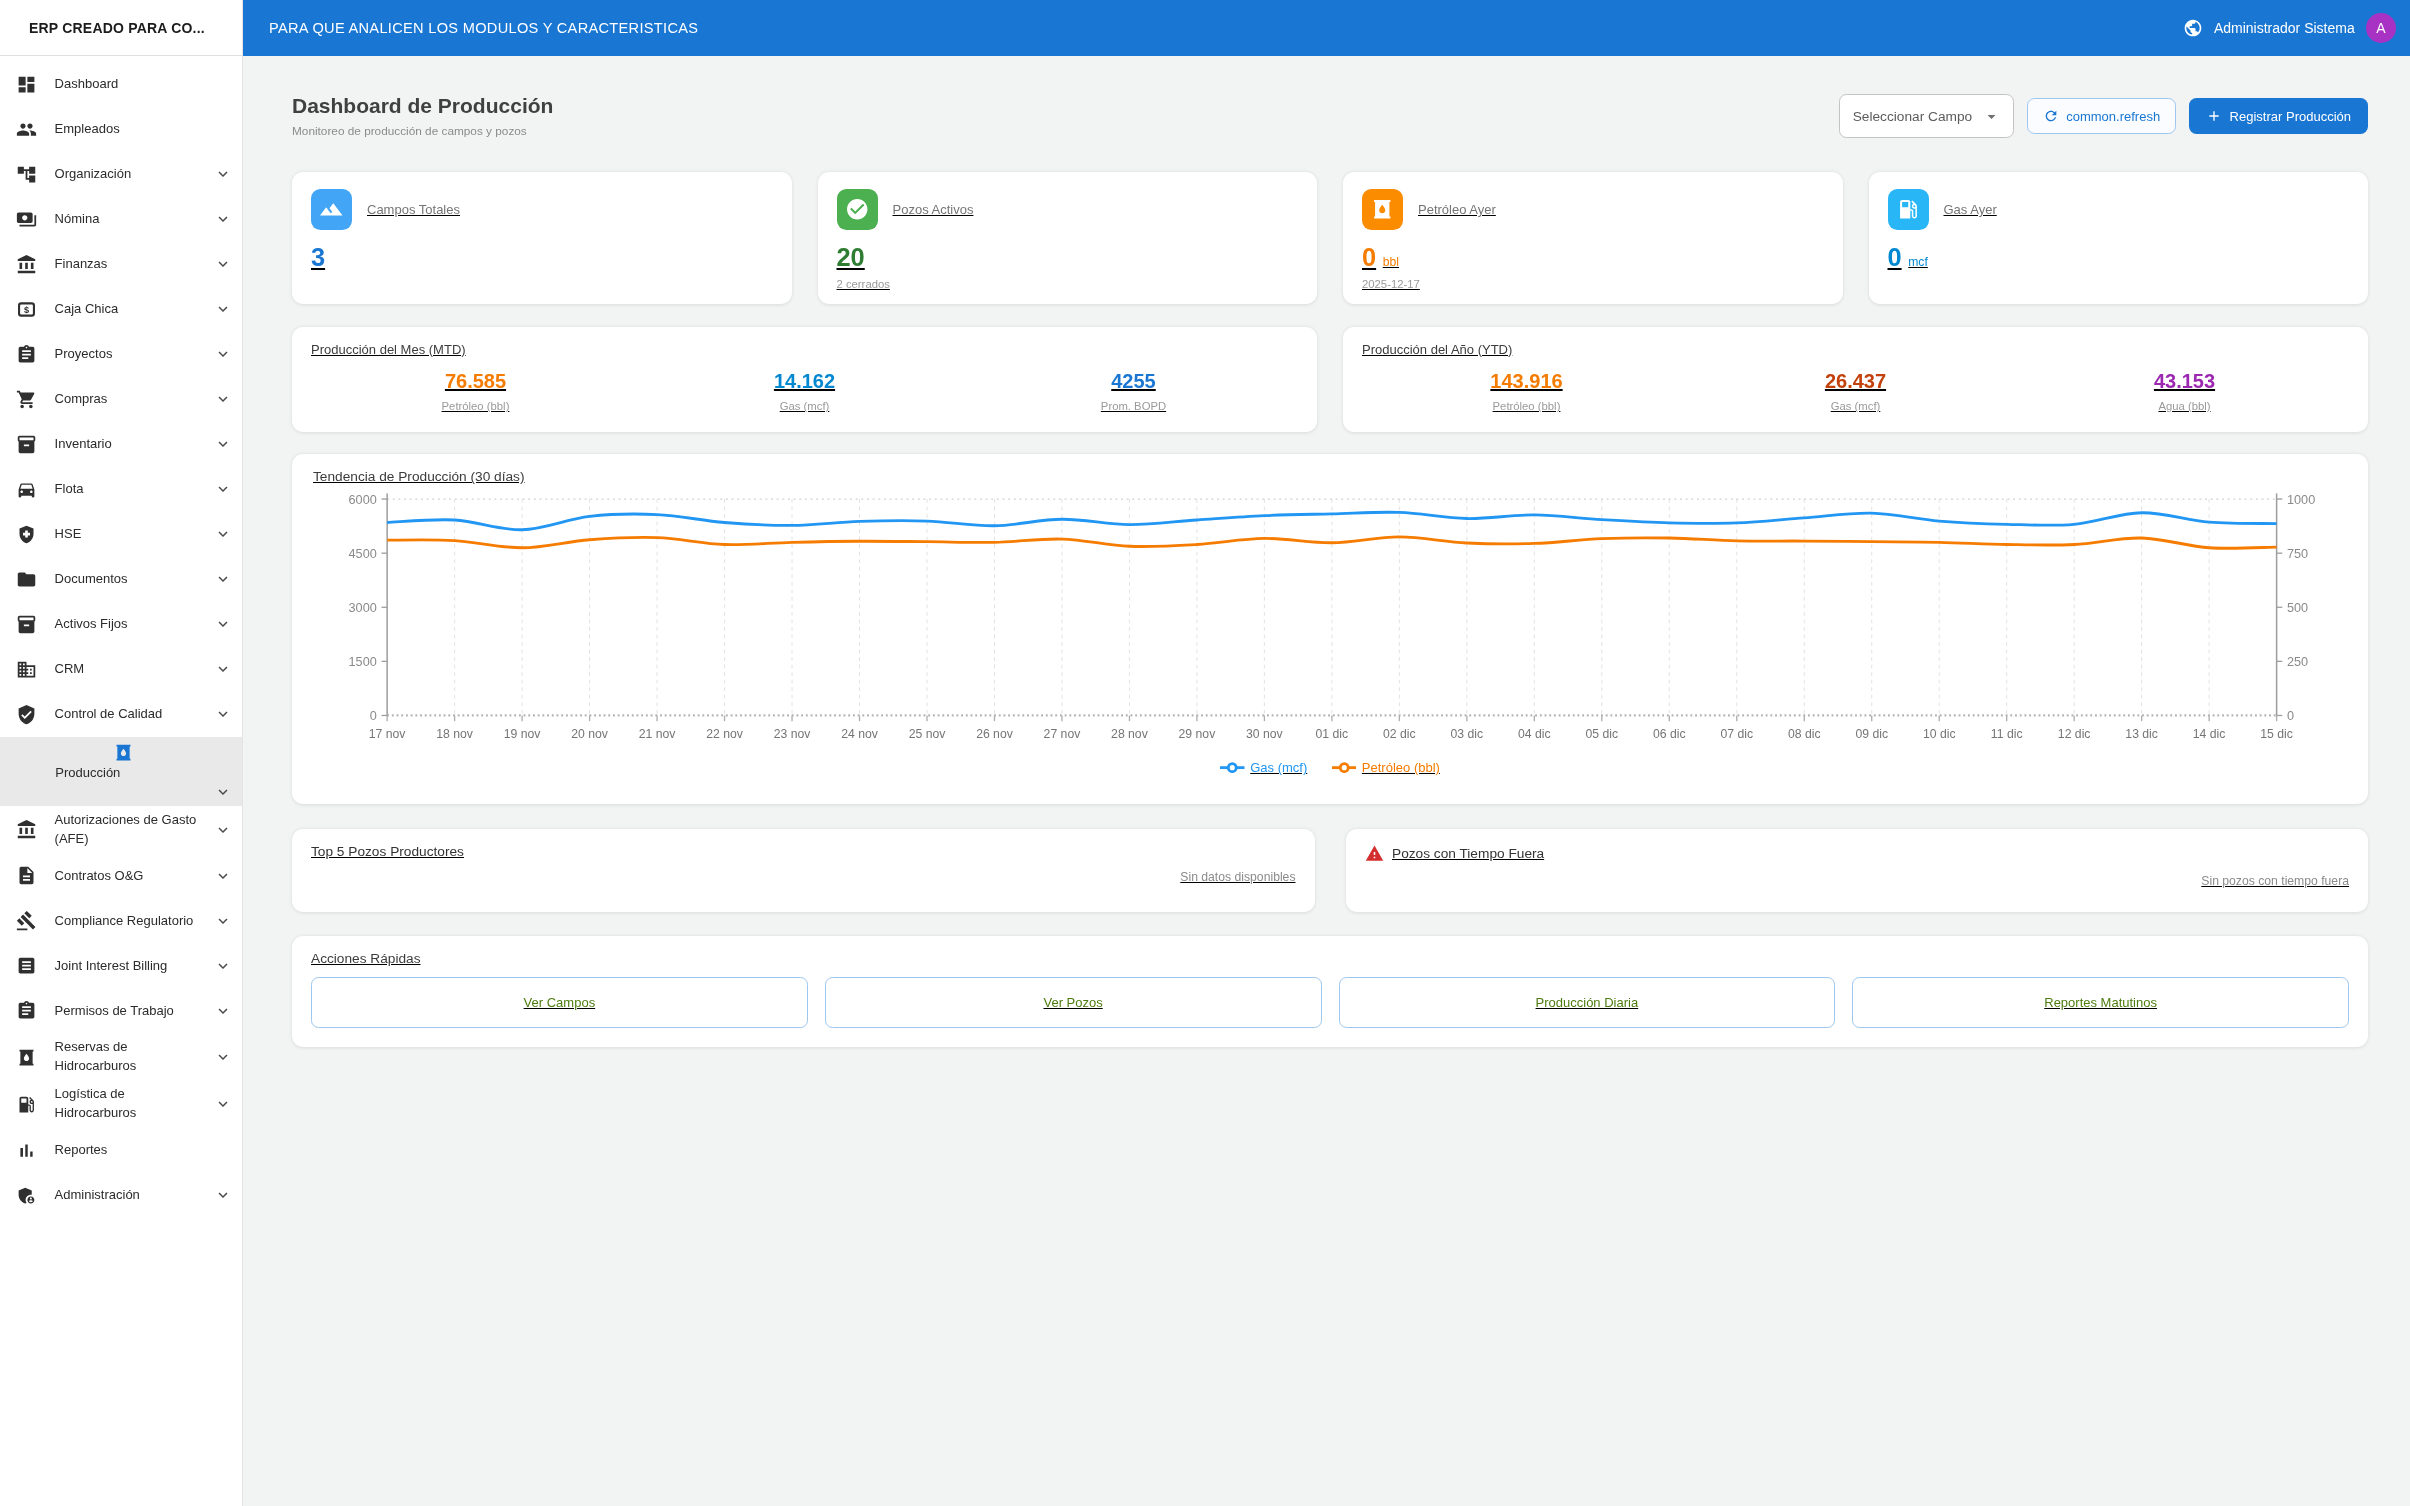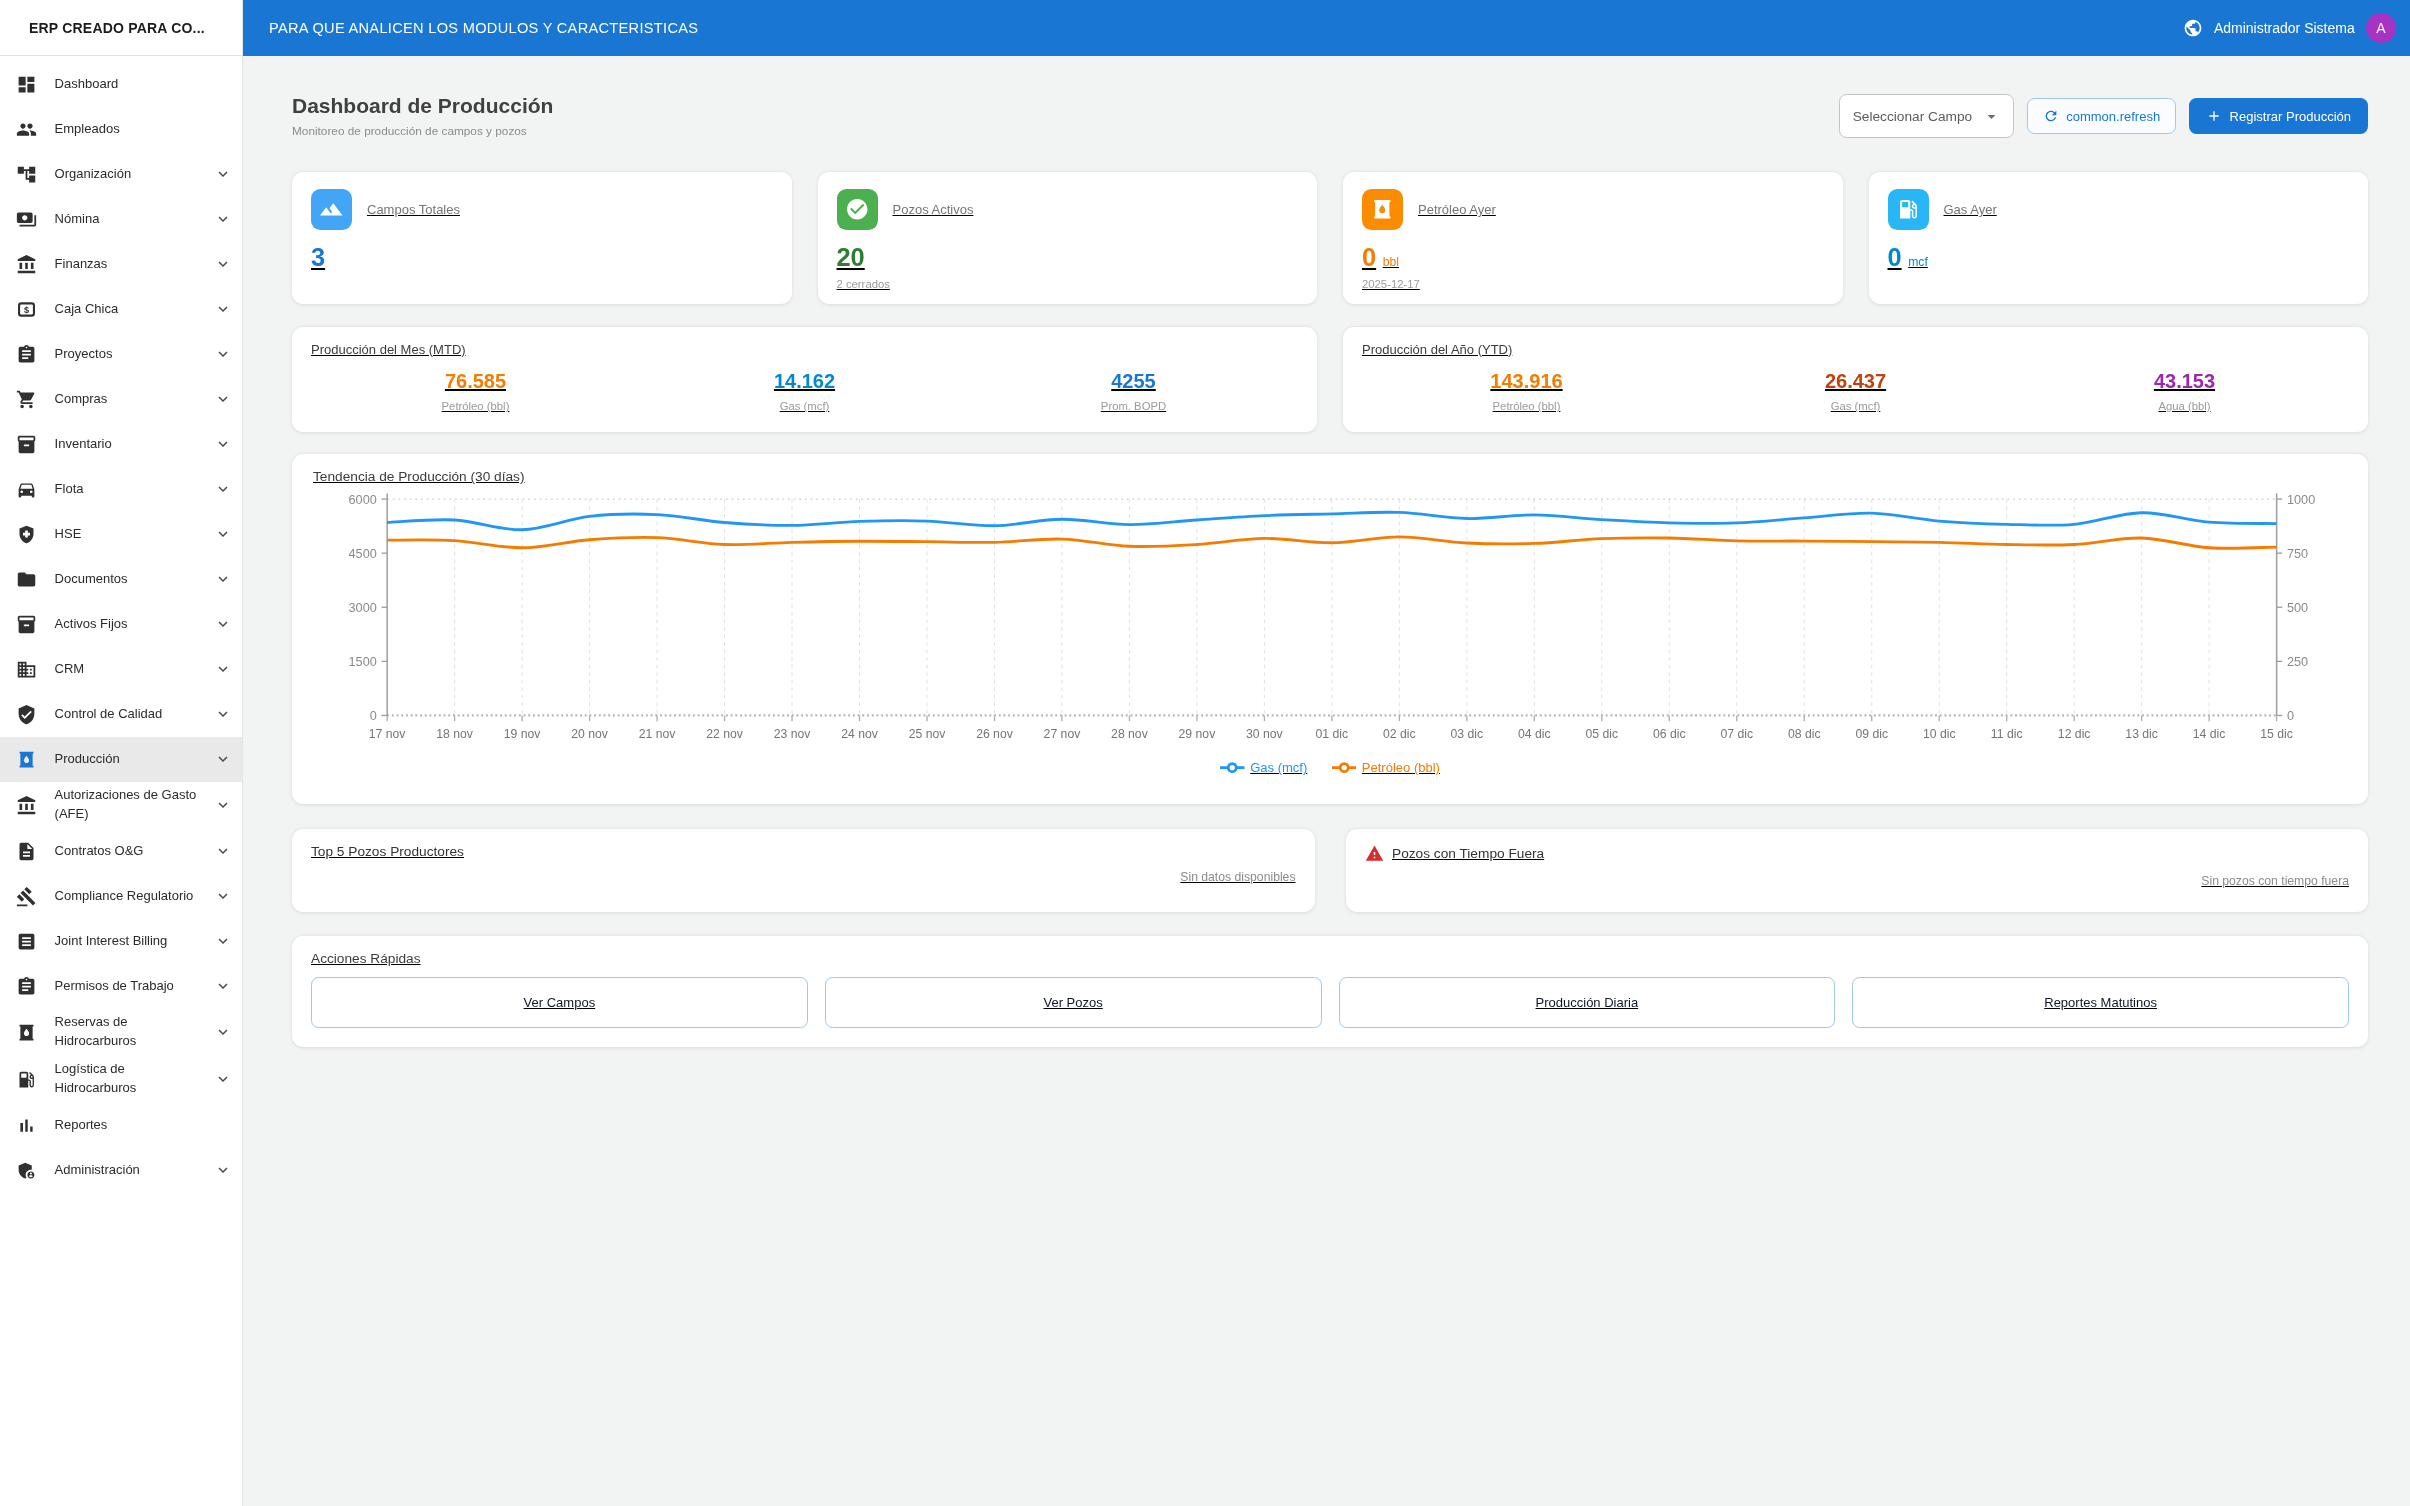--- a/index.html
+++ b/index.html
@@ -10,21 +10,21 @@
   
   .sidebar { width:243px; min-width:243px; background:#ffffff; height:1507px;
     border-right:0.9px solid #e4e4e4; display:flex; flex-direction:column; }
   .logo-wrap { height:56px; display:flex; align-items:center; padding:0 17px;
     border-bottom:0.9px solid #e0e0e0; }
   .logo { font-size:14px; font-weight:bold; color:#1c1c1c; letter-spacing:0.2px;
     white-space:nowrap; overflow:hidden;padding-left:12px; }
   .nav { padding-top:5.6px; overflow:hidden; flex:1; }
   .nav-item { display:flex; align-items:center; min-height:45px; padding:4.7px 9.4px 4.7px 15px;
     cursor:pointer; }
-  .nav-item.active { background:#e9e9e9; }
+  .nav-item.active { background:#e9e9e9;flex-direction:column; }
   .nav-item .nico { width:22.6px; height:22.6px; flex:0 0 22.6px; display:flex;
     align-items:center; justify-content:center; }
   .nav-item .nlabel { margin-left:17px; font-size:13px; color:#2b2b2b; width:154px;
     line-height:1.45; }
   .nav-item .chev { margin-left:auto; width:19px; height:19px; display:flex;
     align-items:center; justify-content:center; }
 
   
   .main { flex:1; display:flex; flex-direction:column; }
   .topbar { height:56px; background:#1976d2; display:flex; align-items:center;
@@ -87,21 +87,21 @@
   .info-card { flex:1; height:83px; padding:15px 19px; }
   .info-title-row { display:flex; align-items:center; gap:8.5px; }
   .info-title { font-size:13.7px; color:#333; font-weight:500; }
   .info-empty { font-size:12.2px; color:#8b8b8b; margin-top:11.3px; }
 
   
   .actions-card { margin-top:24.5px; padding:15px 19px 19px 19px; height:111px; }
   .actions-title { font-size:13.7px; color:#3c3c3c; }
   .actions-row { display:flex; gap:17px; margin-top:11.3px; }
   .action-btn { flex:1; height:51px; background:#fff; border:0.9px solid #9ec7ef;
-    border-radius:7.5px; color:#0f172a; font-size:13px; display:flex; align-items:center;
+    border-radius:7.5px; color:#4d7c0f; font-size:13px; display:flex; align-items:center;
     justify-content:center; cursor:pointer; }
 </style>
 </head>
 <body>
 
 <div class="app">
 
   <aside class="sidebar">
     <div class="logo-wrap">
       <div class="logo">ERP CREADO PARA CO...</div>

